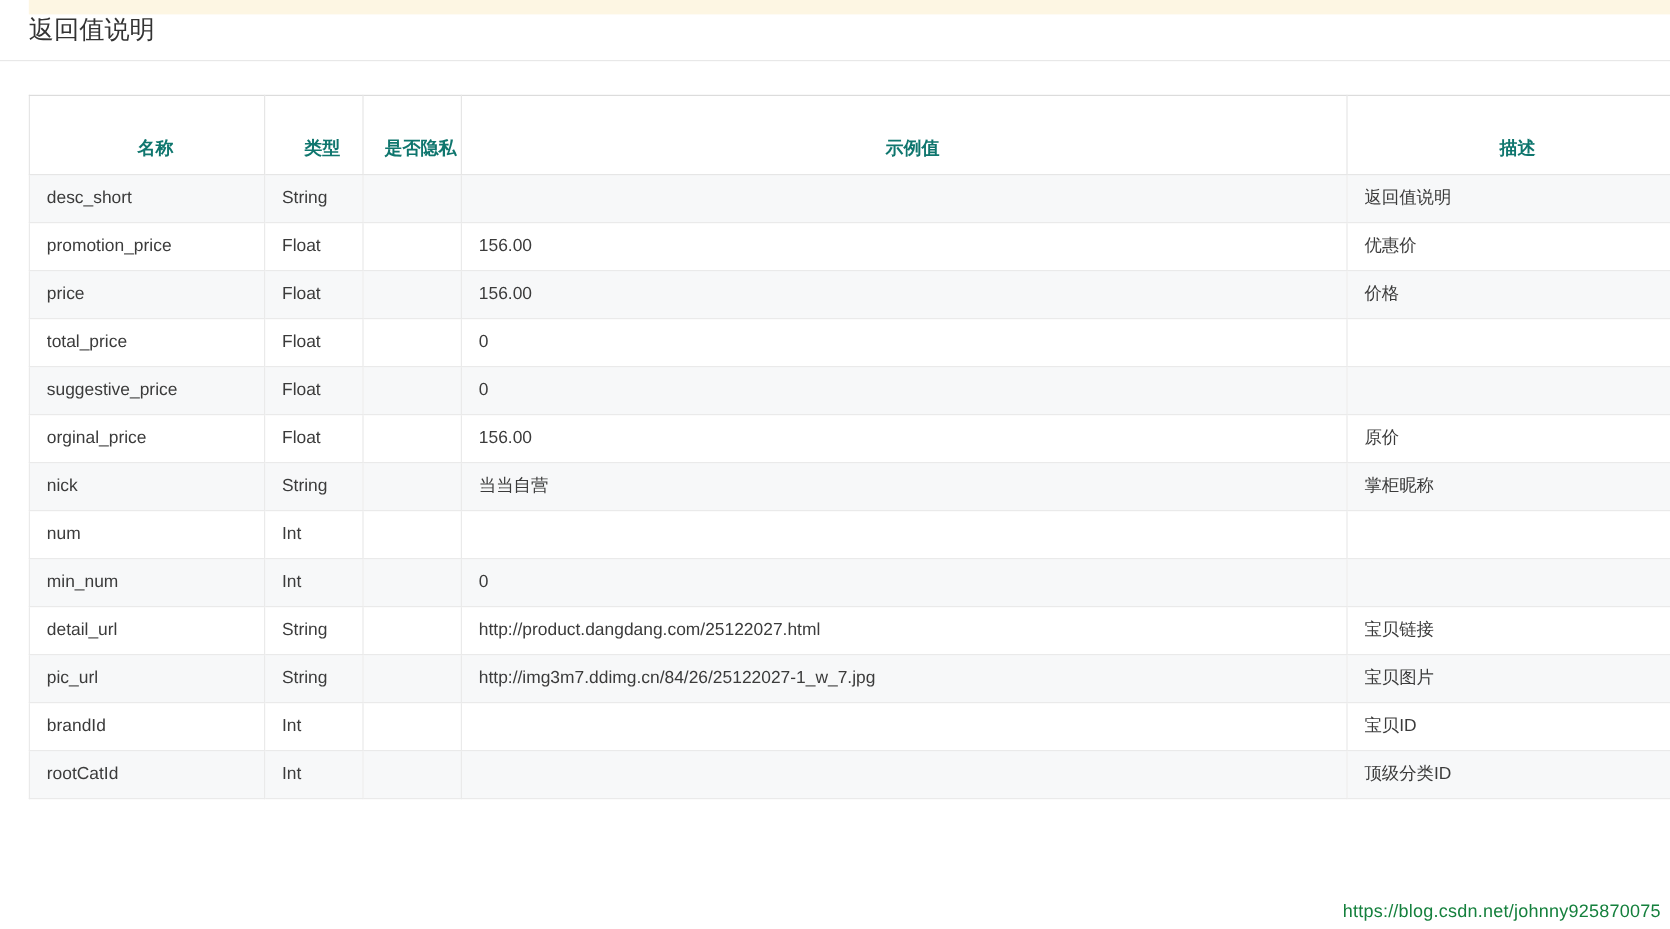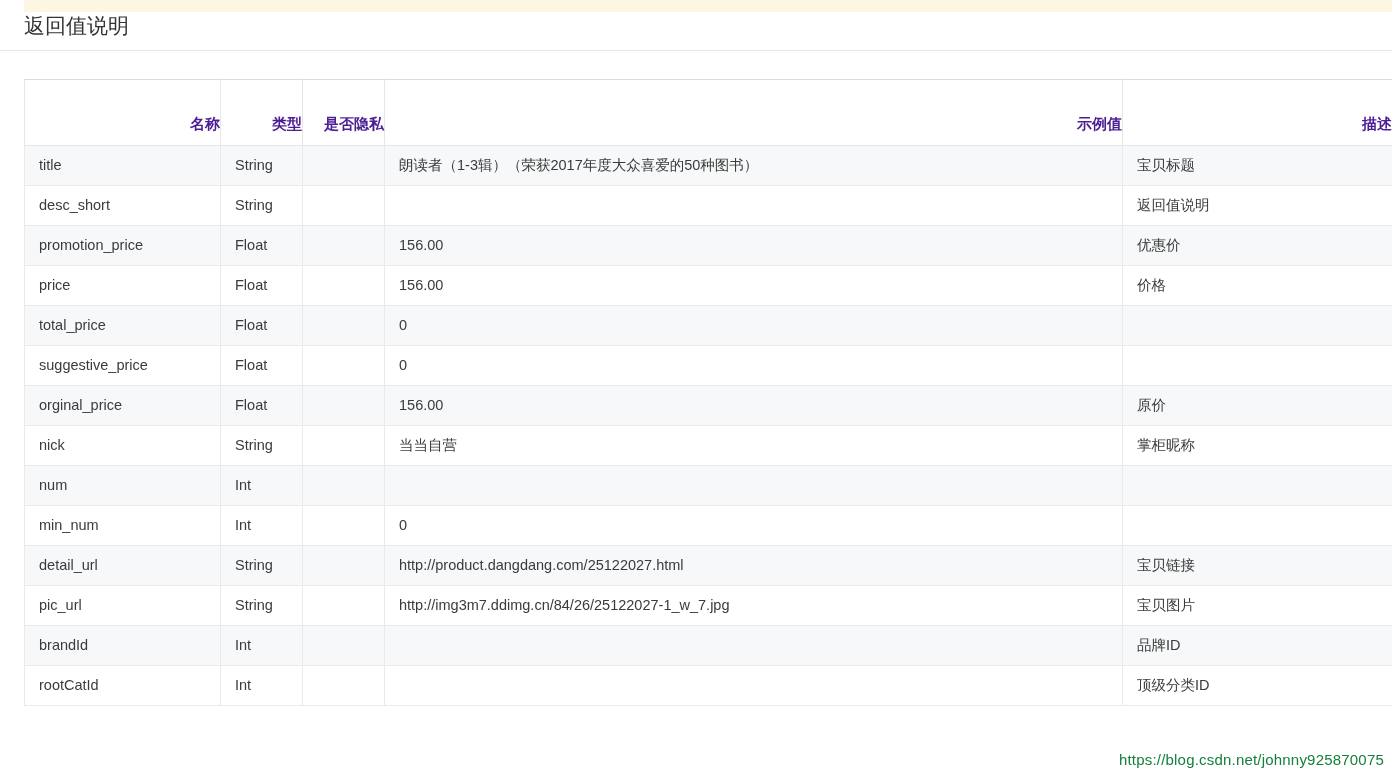--- a/index.html
+++ b/index.html
@@ -62,23 +62,23 @@
     background: #fff;
   }
 
   table.spec col.c-name   { width: 196px; }
   table.spec col.c-type   { width: 82px; }
   table.spec col.c-priv   { width: 82px; }
   table.spec col.c-sample { width: 738px; }
   table.spec col.c-desc   { width: 270px; }
 
   table.spec th {
-    text-align: right;
+    text-align: center;
     font-weight: bold;
-    color: #4c1d95;
+    color: #0f766e;
     font-size: 15px;
     vertical-align: bottom;
     height: 66px;
     padding: 0 0 11px 14px;
     border: 1px solid #e6e6e6;
     border-top: 1px solid #dcdcdc;
     background: #ffffff;
     line-height: 21px;
     box-sizing: border-box;
   }
@@ -137,27 +137,20 @@
         <tr>
           <th>名称</th>
           <th>类型</th>
           <th>是否隐私</th>
           <th>示例值</th>
           <th>描述</th>
         </tr>
       </thead>
       <tbody id="table-body">
           <tr>
-            <td>title</td>
-            <td>String</td>
-            <td></td>
-            <td>朗读者（1-3辑）（荣获2017年度大众喜爱的50种图书）</td>
-            <td>宝贝标题</td>
-          </tr>
-          <tr>
             <td>desc_short</td>
             <td>String</td>
             <td></td>
             <td></td>
             <td>返回值说明</td>
           </tr>
           <tr>
             <td>promotion_price</td>
             <td>Float</td>
             <td></td>
@@ -225,21 +218,21 @@
             <td>String</td>
             <td></td>
             <td>http://img3m7.ddimg.cn/84/26/25122027-1_w_7.jpg</td>
             <td>宝贝图片</td>
           </tr>
           <tr>
             <td>brandId</td>
             <td>Int</td>
             <td></td>
             <td></td>
-            <td>品牌ID</td>
+            <td>宝贝ID</td>
           </tr>
           <tr>
             <td>rootCatId</td>
             <td>Int</td>
             <td></td>
             <td></td>
             <td>顶级分类ID</td>
           </tr>
         </tbody>
     </table>

